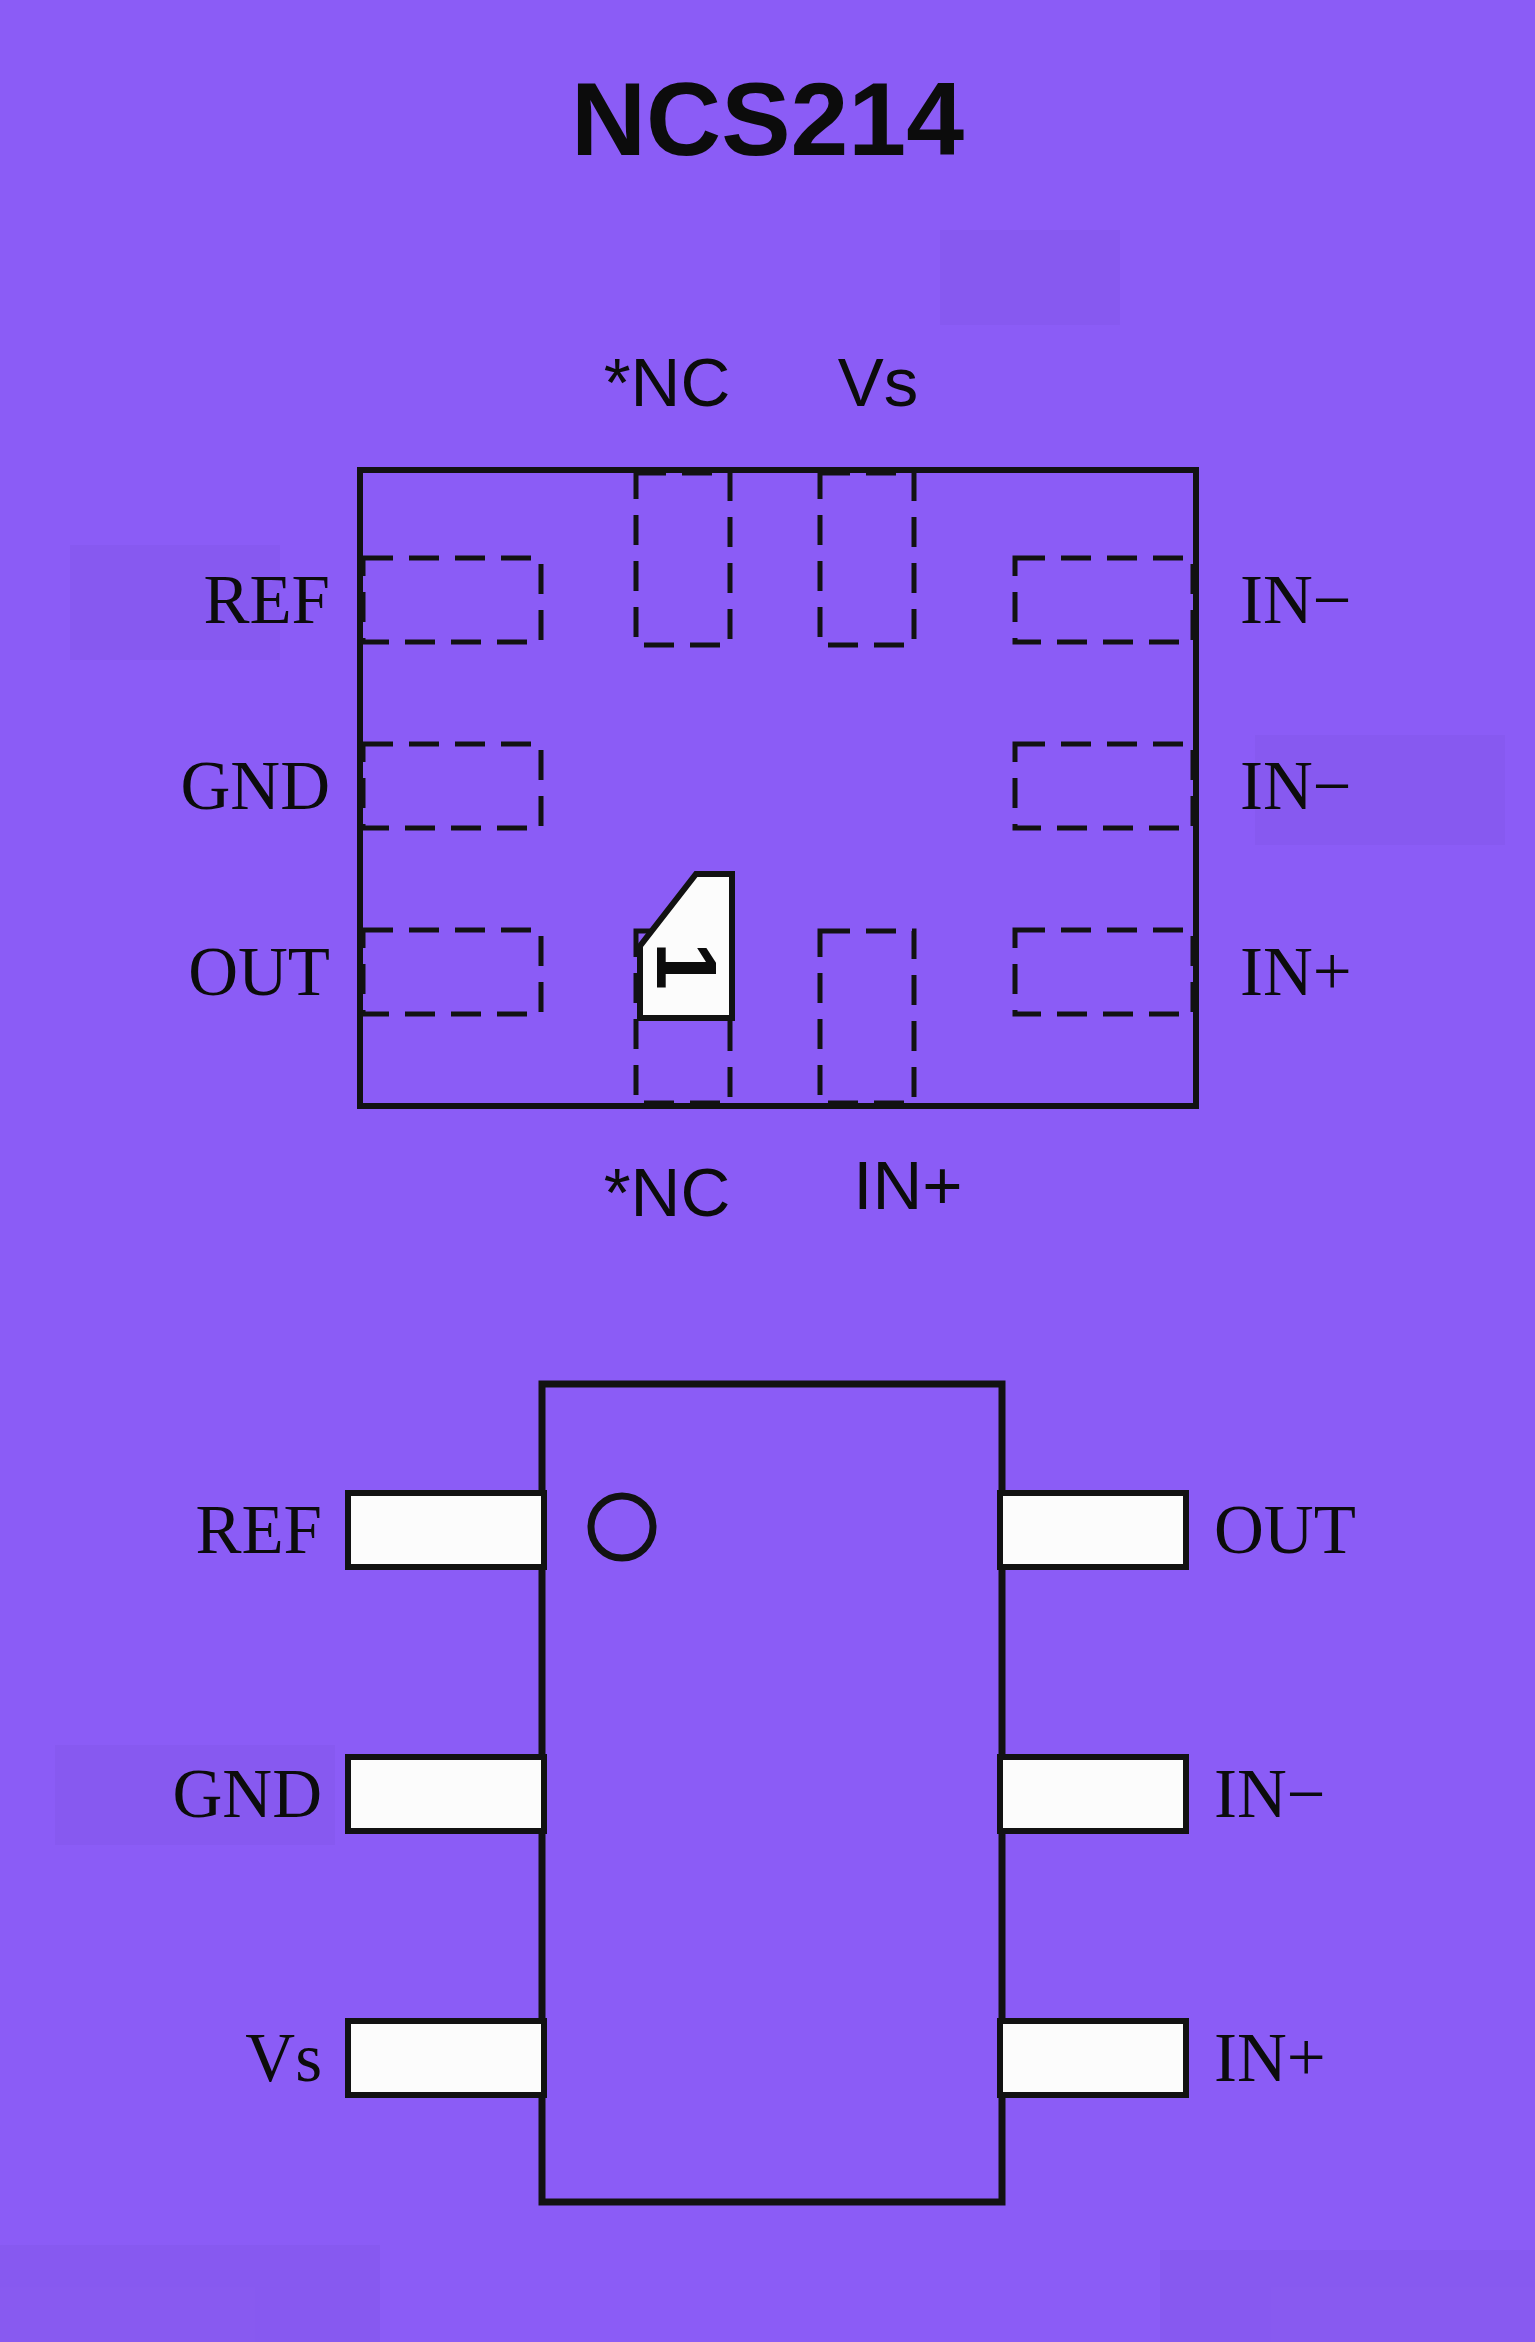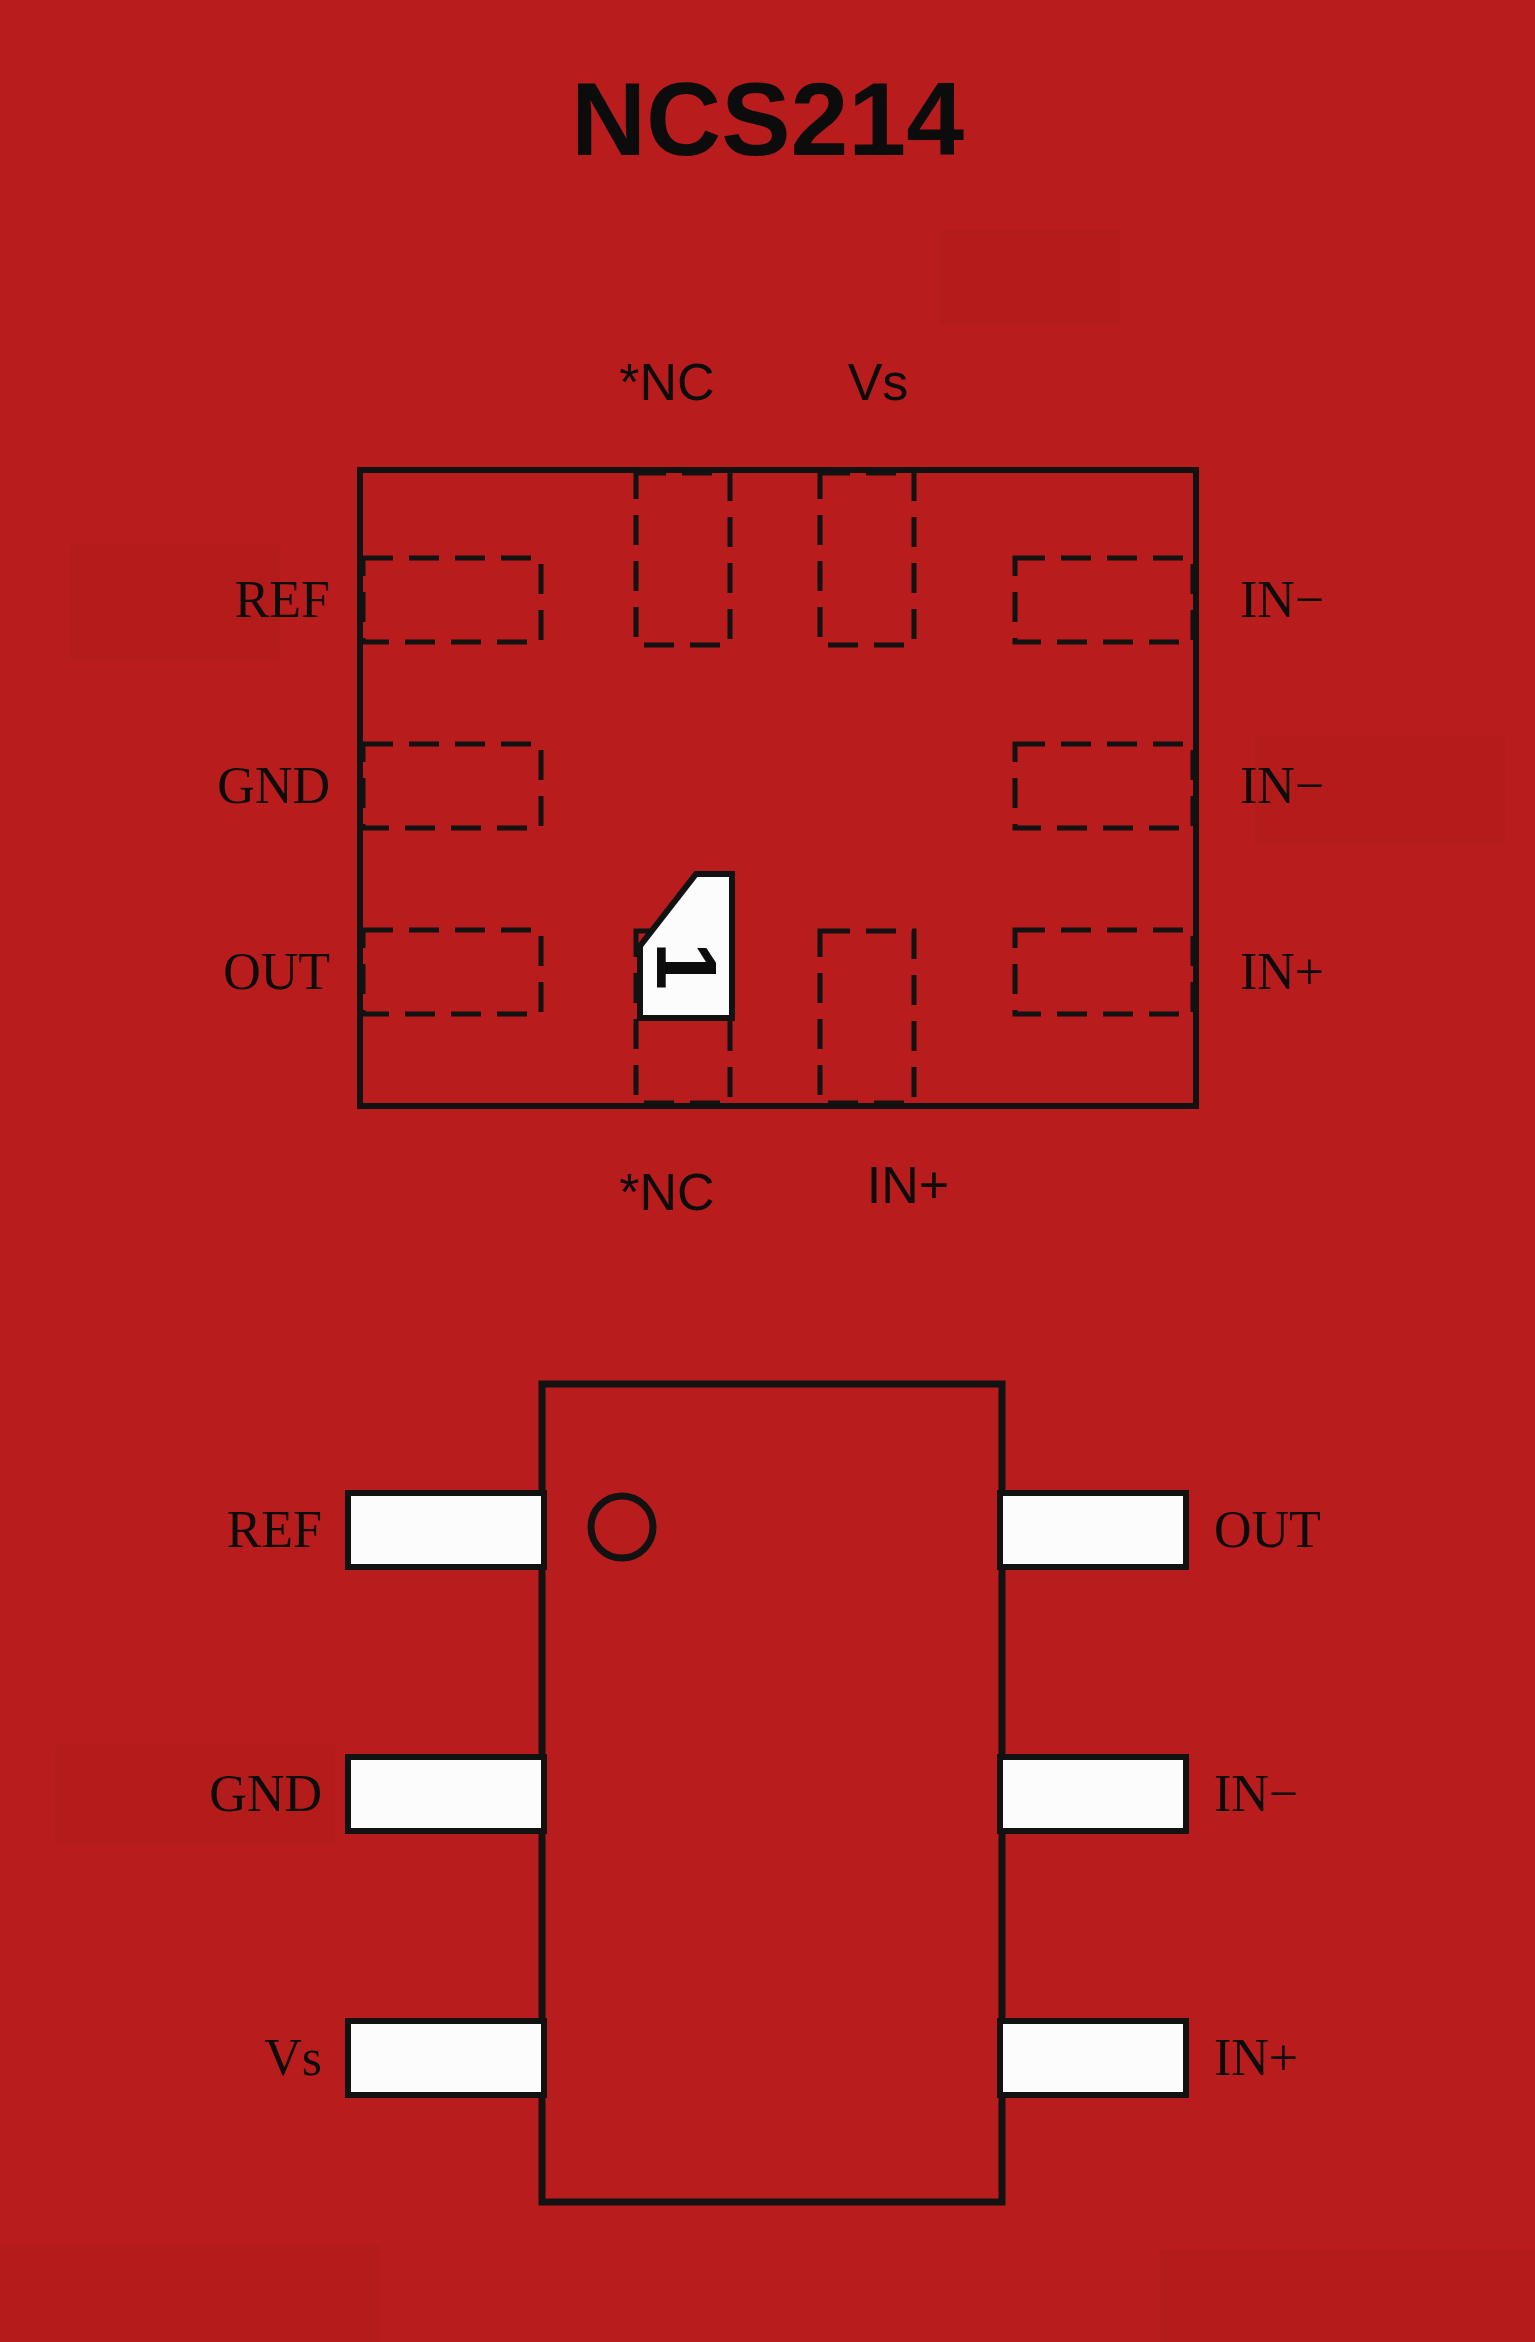--- a/index.html
+++ b/index.html
@@ -4,21 +4,21 @@
 <style>
   html, body {
     margin: 0;
     padding: 0;
     background: #ffffff;
   }
   .canvas {
     position: relative;
     width: 1535px;
     height: 2342px;
-    background: #b91c1c;
+    background: #8b5cf6;
     font-family: "Liberation Sans", sans-serif;
     color: #0c0c0c;
     overflow: hidden;
   }
   .patch {
     position: absolute;
     background: rgba(0,0,0,0.022);
     pointer-events: none;
   }
   .title {
@@ -27,21 +27,21 @@
     left: 0;
     width: 100%;
     text-align: center;
     font-size: 104px;
     font-weight: 700;
     letter-spacing: 0px;
     line-height: 1.1;
   }
   .label {
     position: absolute;
-    font-size: 52px;
+    font-size: 69px;
     font-weight: 400;
     white-space: nowrap;
     line-height: 1;
   }
   .lc { transform: translate(-50%, -50%); }
   .lv { transform: translateY(-50%); font-family: Liberation Serif, serif; }
   .pin1-label {
     position: absolute;
     left: 687px;
     top: 966px;

